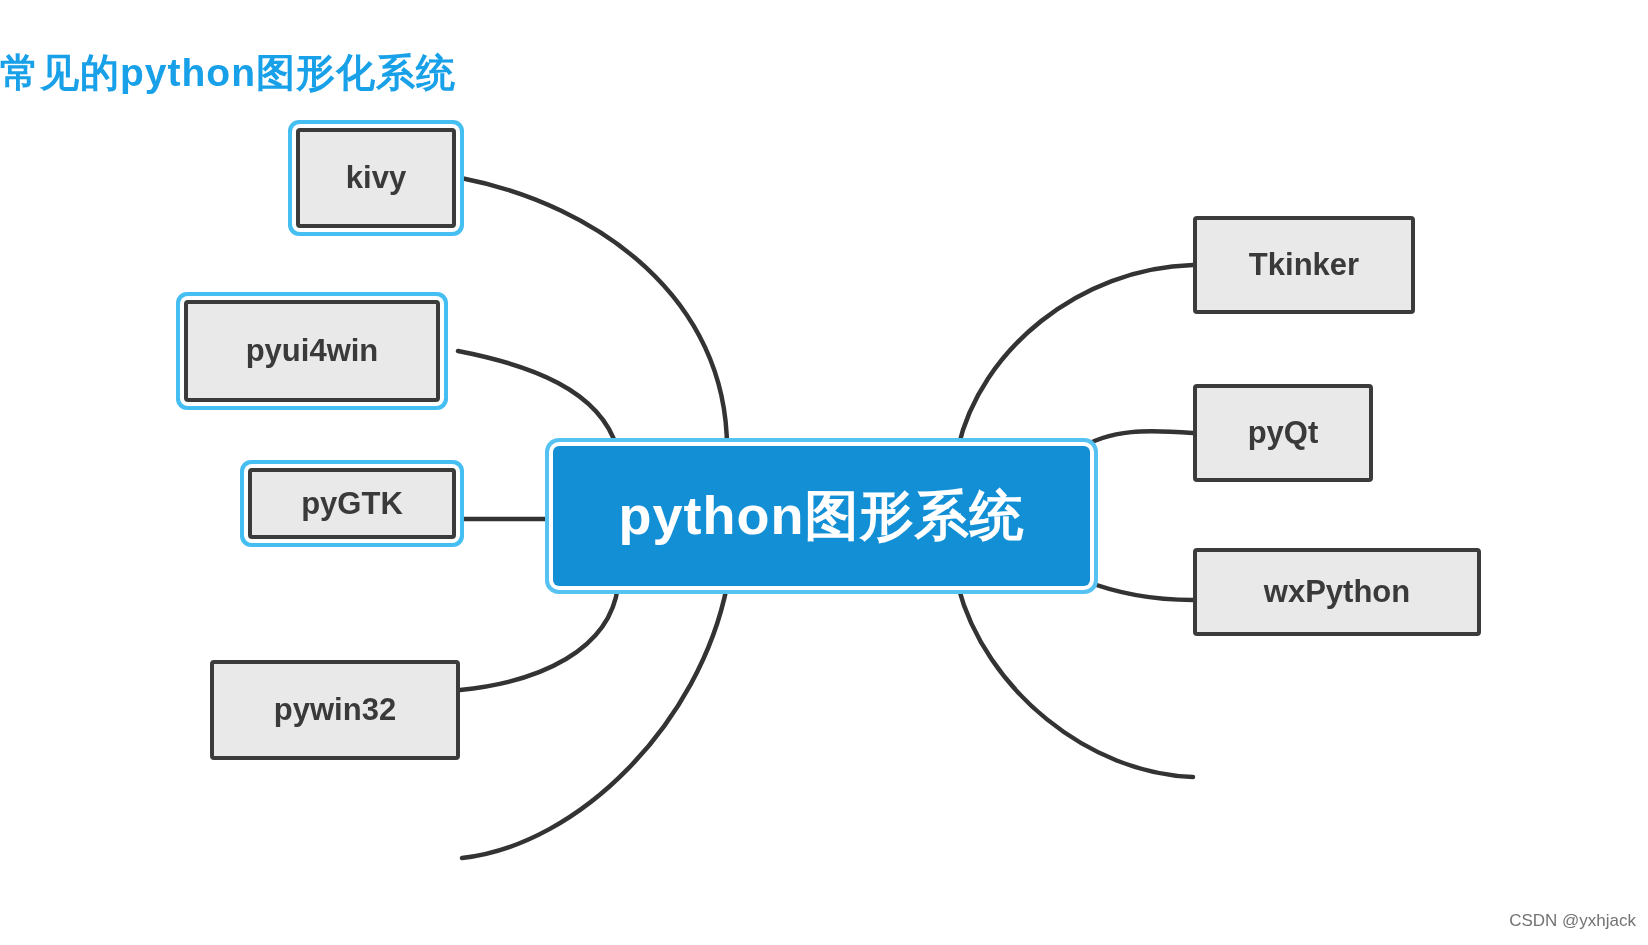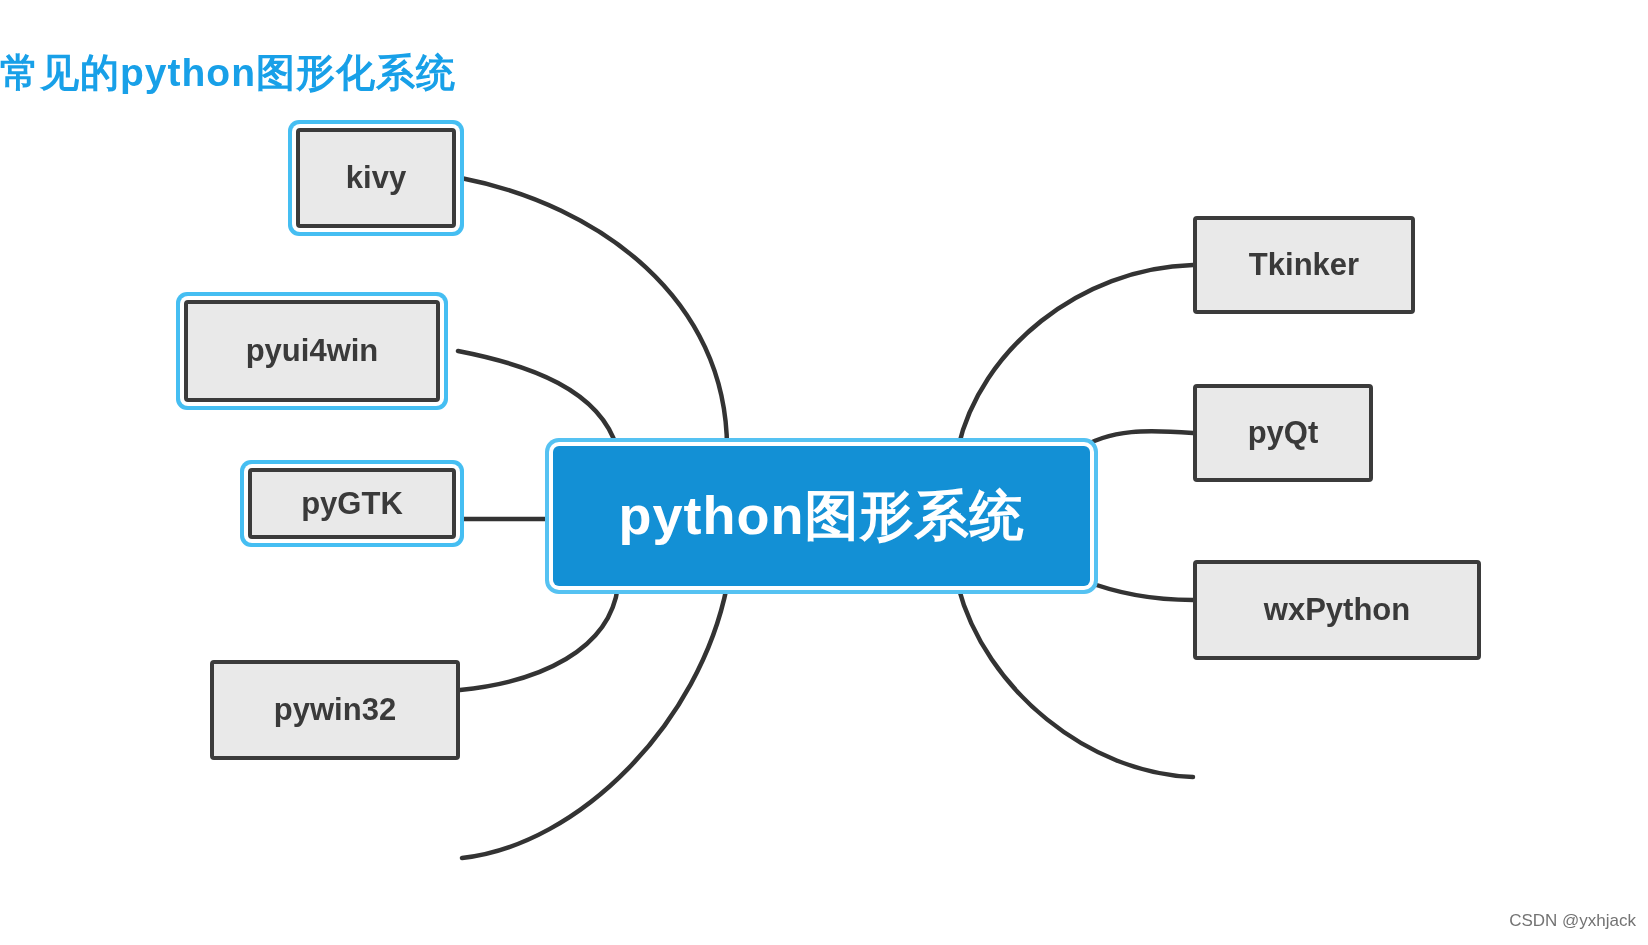--- a/index.html
+++ b/index.html
@@ -102,20 +102,20 @@
   </div>
 
   <div class="node" style="left:1193px;top:216px;width:222px;height:98px">
     <span>Tkinker</span>
   </div>
 
   <div class="node" style="left:1193px;top:384px;width:180px;height:98px">
     <span>pyQt</span>
   </div>
 
-  <div class="node" style="left:1193px;top:560px;width:288px;height:100px">
+  <div class="node" style="left:1193px;top:548px;width:288px;height:88px">
     <span>wxPython</span>
   </div>
 
 
   <div class="watermark">CSDN @yxhjack</div>
 
 </div>
 
 </body></html>

